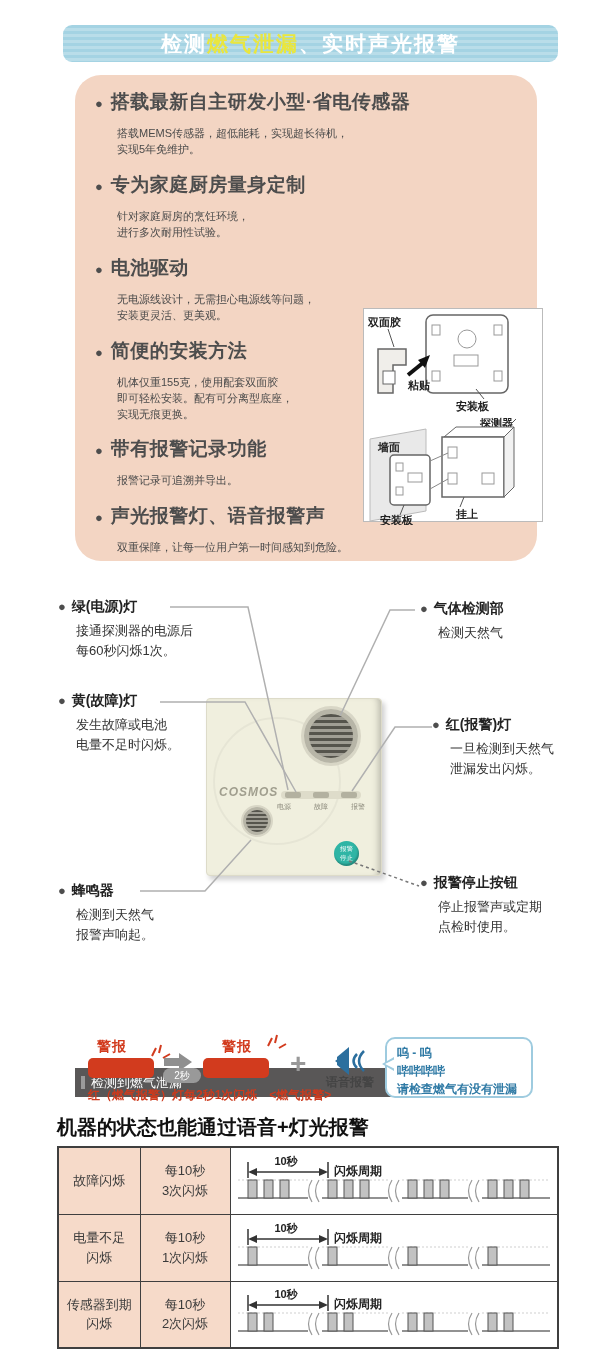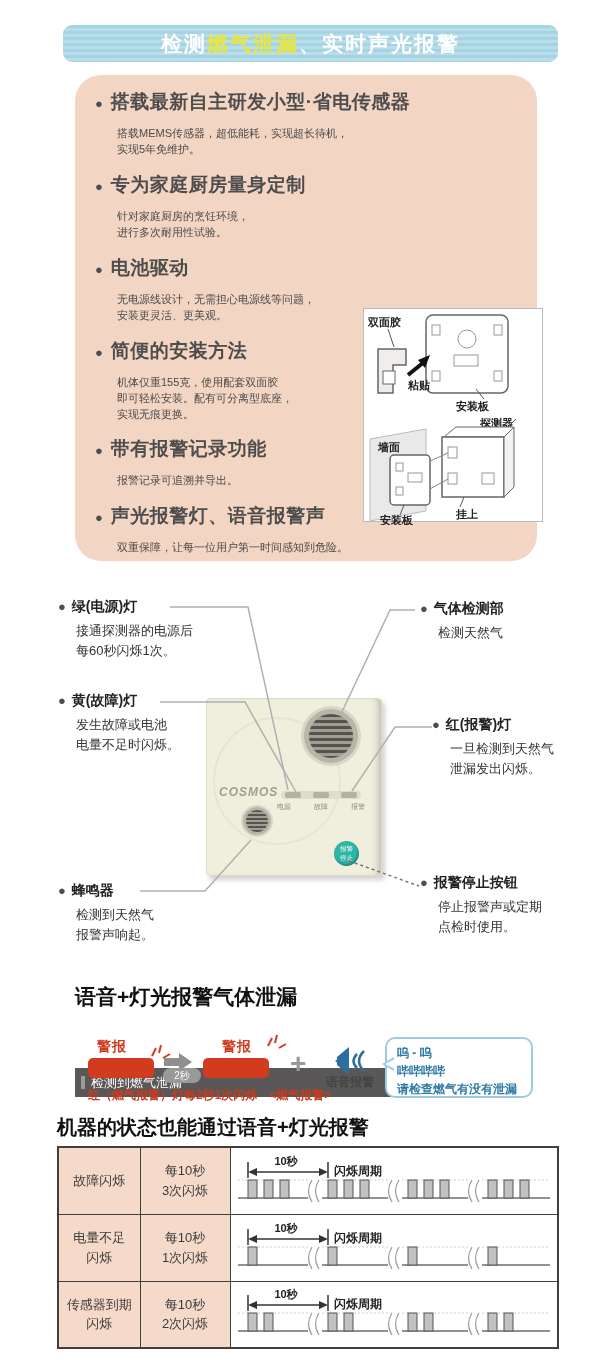--- a/index.html
+++ b/index.html
@@ -263,21 +263,20 @@
   </div>
   <div class="callout" style="left:420px; top:874px;">
     <div class="co-title-row">
         <span class="dot">●</span>
       <span class="co-title">报警停止按钮</span>
       </div>
     <div class="co-desc">停止报警声或定期
 点检时使用。</div>
   </div>
 
-  <div class="abs voice-heading">语音+灯光报警气体泄漏</div>
   <div class="abs voice-bar">
     <span class="tick"></span>
     <span>检测到燃气泄漏</span>
   </div>
 
   <div class="abs alarm-label" style="left:97px; top:1038px;">警报</div>
   <svg class="abs" style="left:150px; top:1043px;" width="22" height="16">
     <path d="M2 13 L6 5 M9 10 L11 2 M13 15 L20 11" stroke="#d23b1e" stroke-width="2" fill="none"></path>
   </svg>
   <div class="abs alarm-bar" style="left:88px; top:1058px; width:66px;"></div>

